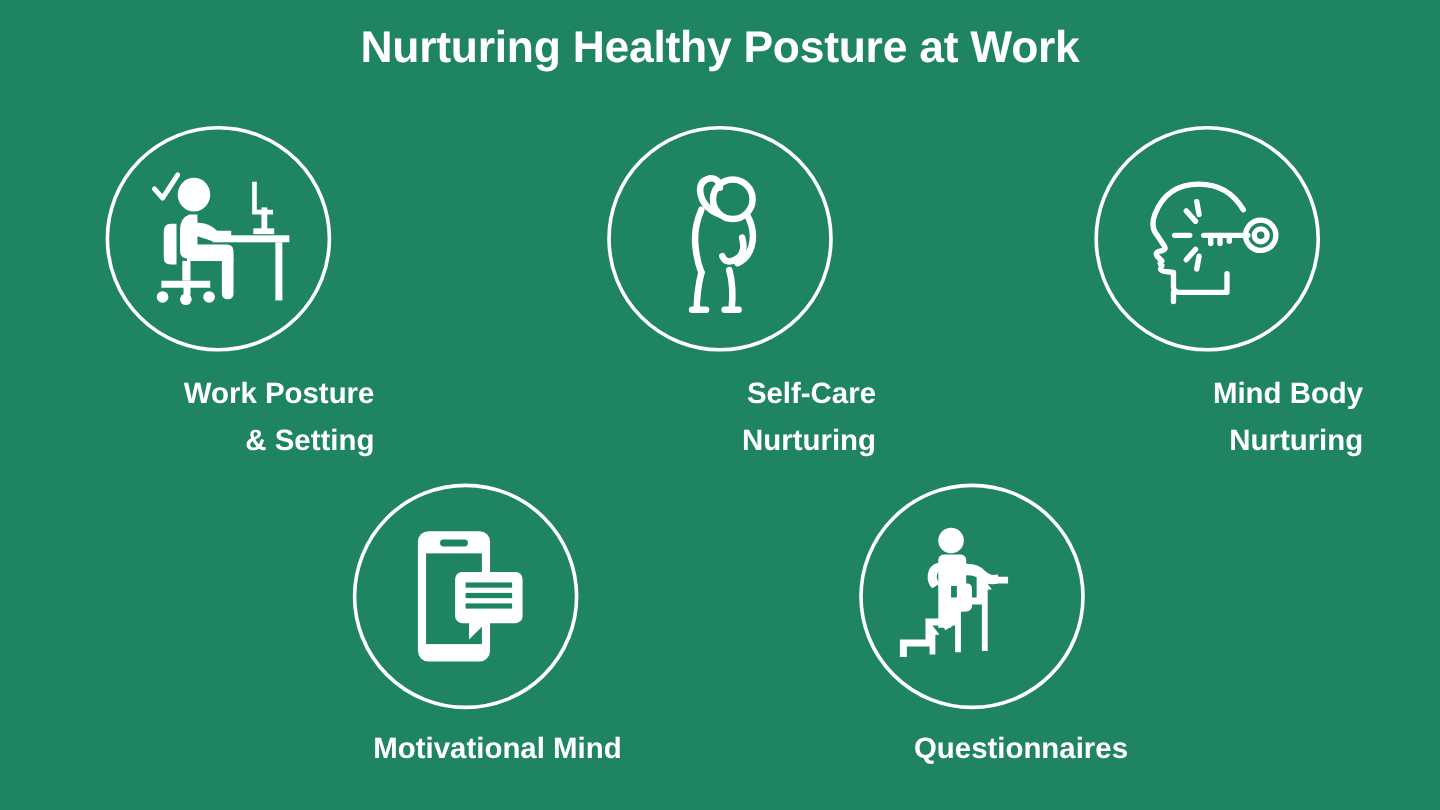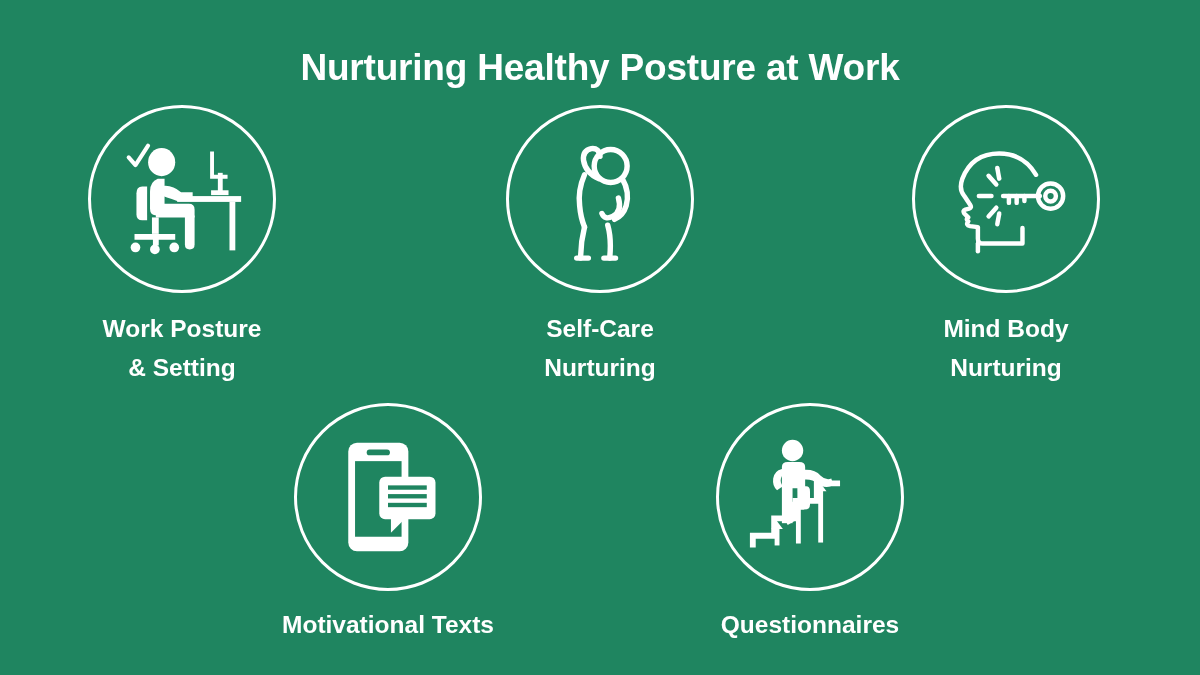--- a/index.html
+++ b/index.html
@@ -32,28 +32,27 @@
     top: 18px;
     left: 0;
     width: 1200px;
     text-align: center;
     font-size: 37px;
     font-weight: 700;
     letter-spacing: -0.2px;
     color: #ffffff;
     line-height: 1.2;
     white-space: nowrap;
-    margin-top: 28px;
   }
 
   
   .item {
     position: absolute;
     width: 260px;
-    text-align: center;
+    text-align: right;
   }
 
   .circle-wrap {
     position: relative;
     width: 188px;
     height: 188px;
     margin: 0 auto;
   }
 
   .circle-ring {
@@ -227,21 +226,21 @@
         <rect x="43" y="16" width="24" height="6" rx="3" fill="#1f8560"></rect>
 
         <rect x="56" y="44" width="58" height="44" rx="6" fill="#fff"></rect>
         <path d="M68 86 l0 16 l14 -14 z" fill="#fff"></path>
 
         <rect x="65" y="53" width="40" height="4.5" fill="#1f8560"></rect>
         <rect x="65" y="62" width="40" height="4.5" fill="#1f8560"></rect>
         <rect x="65" y="71" width="40" height="4.5" fill="#1f8560"></rect>
       </svg>
     </div>
-    <div class="caption">Motivational Texts</div>
+    <div class="caption">Motivational Mind</div>
   </div>
 
   <div class="item" id="item-questionnaires">
     <div class="circle-wrap">
       <div class="circle-ring"></div>
       <svg class="glyph" viewBox="0 0 130 130">
 
         <path d="M6 117 l0 -12 l22 0 l0 -18 l22 0 l0 -18 l22 0 l0 -18 l24 0" fill="none" stroke="#fff" stroke-width="6" stroke-linejoin="miter" stroke-linecap="butt"></path>
 
         <circle cx="47" cy="17" r="11" fill="#fff"></circle>

